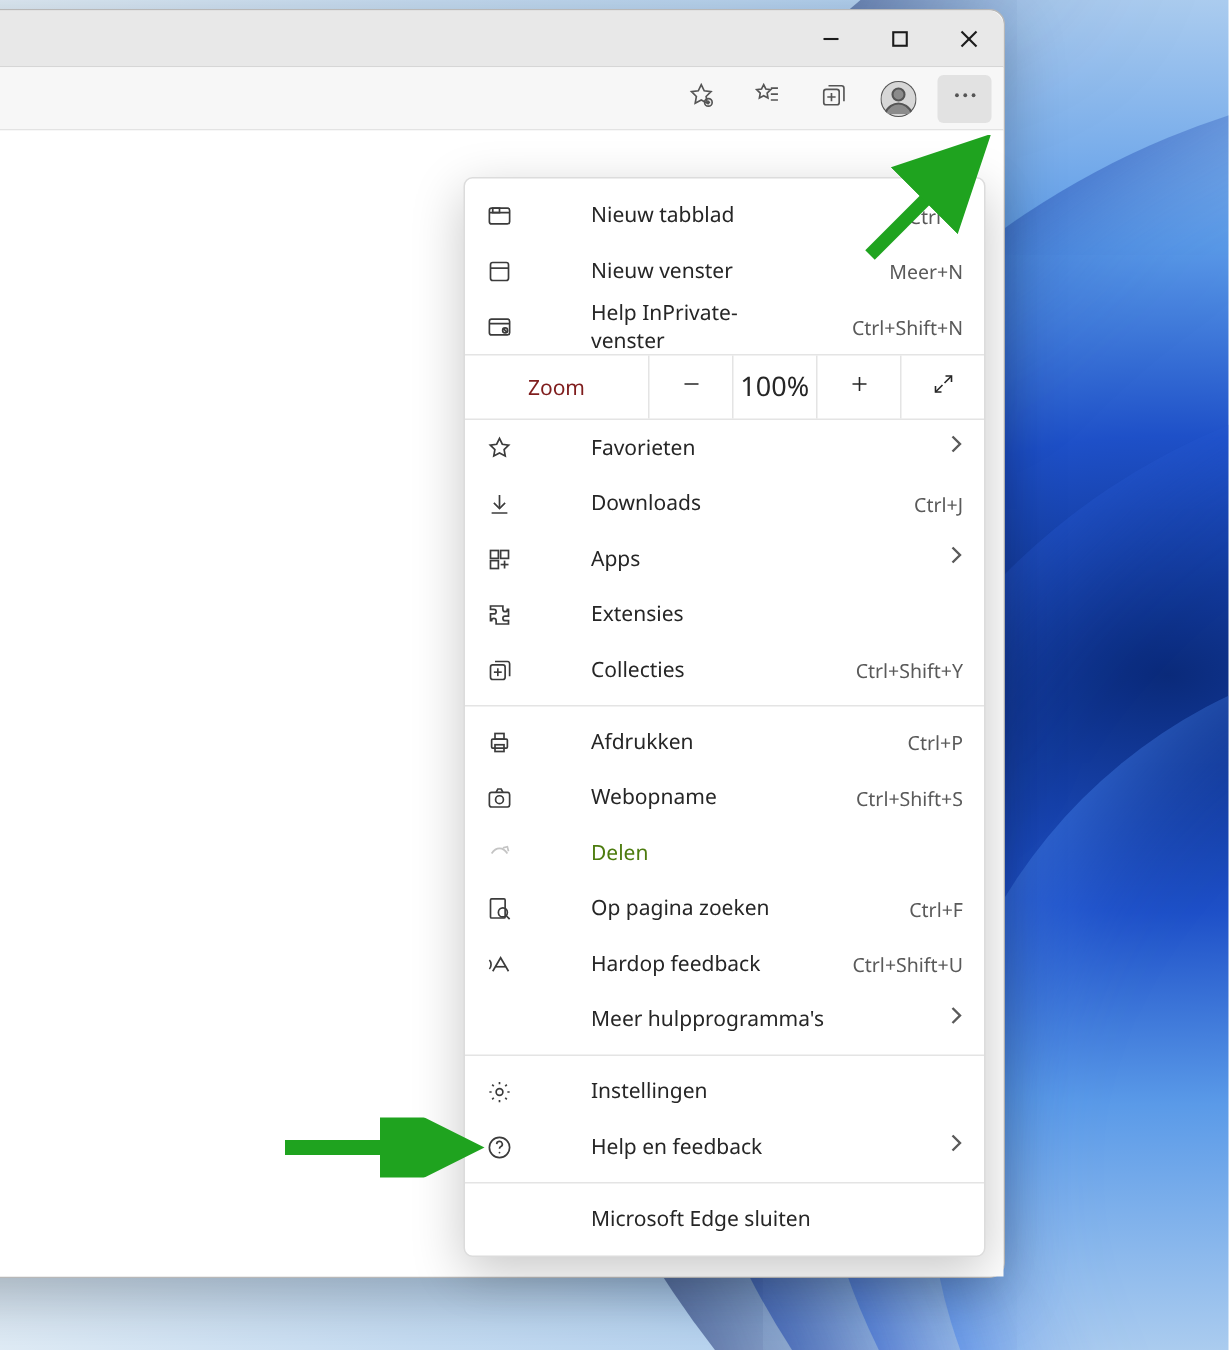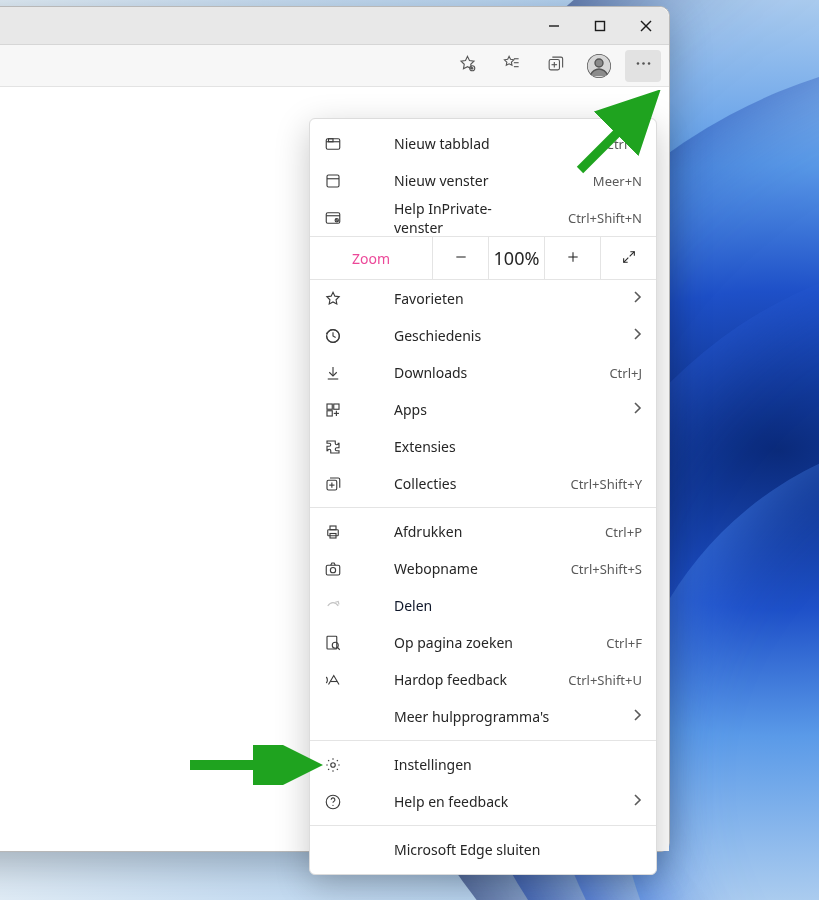--- a/index.html
+++ b/index.html
@@ -90,34 +90,34 @@
     align-items: center;
     height: 37px;
     padding: 0 14px 0 14px;
     gap: 40px;
   }
   .row .ico { width: 30px; display:flex; align-items:center; justify-content:flex-start; color:#3b3b3b; }
   .row .ico svg { width:18px; height:18px; stroke:currentColor; stroke-width:1.5; fill:none; }
   .row .label { flex:1; }
   .row .short { color:#5a5a5a; font-size:13px; }
   .row .caret { margin-left:8px; color:#5a5a5a; }
-  .row.disabled { color:#0f172a; }
+  .row.disabled { color:#4d7c0f; }
   .row.disabled .ico { color:#c4c4c4; }
   .row.indent .ico { width:30px; }
   .sep { height:1px; background:#e4e4e4; margin:5px 0; }
 
   
   .zoom {
     display: flex;
     align-items: stretch;
     height: 44px;
     border-top: 1px solid #e4e4e4;
     border-bottom: 1px solid #e4e4e4;
   }
-  .zoom .zlabel { flex:1; display:flex; align-items:center; justify-content:center; color:#ec4899; }
+  .zoom .zlabel { flex:1; display:flex; align-items:center; justify-content:center; color:#7f1d1d; }
   .zoom .zbtn {
     width:56px; border-left:1px solid #e4e4e4;
     display:flex; align-items:center; justify-content:center;
     color:#262626; font-size:18px;
   }
   .zoom .zpct { width:56px; border-left:1px solid #e4e4e4; display:flex; align-items:center; justify-content:center; font-size:18px;}
   .zoom svg { width:16px; height:16px; stroke:currentColor; stroke-width:1.6; fill:none;}
 
   
   .arrow { position:absolute; pointer-events:none; }
@@ -272,33 +272,20 @@
         <svg viewBox="0 0 24 24">
           <path d="M12 3l2.5 5.2 5.7.8-4.1 4 1 5.7L12 16l-5.1 2.7 1-5.7L3.8 9l5.7-.8z"></path>
         </svg>
       </span>
     <span class="label">Favorieten</span>
     <span class="caret"><svg width="10" height="14" viewBox="0 0 10 14" stroke="currentColor" stroke-width="1.6" fill="none">
           <path d="M3 2l5 5-5 5"></path>
         </svg></span>
   </div>
 
-  <div class="row hover">
-    <span class="ico">
-        <svg viewBox="0 0 24 24">
-          <circle cx="12" cy="12" r="8.5"></circle>
-          <path d="M12 7v5l3.5 2"></path>
-          <path d="M3.5 12a8.5 8.5 0 1 0 2-5.5L3 9"></path>
-        </svg>
-      </span>
-    <span class="label">Geschiedenis</span>
-    <span class="caret"><svg width="10" height="14" viewBox="0 0 10 14" stroke="currentColor" stroke-width="1.6" fill="none">
-          <path d="M3 2l5 5-5 5"></path>
-        </svg></span>
-  </div>
 
   <div class="row hover">
     <span class="ico">
         <svg viewBox="0 0 24 24">
           <line x1="12" y1="4" x2="12" y2="15"></line>
           <path d="M7 11l5 5 5-5"></path>
           <line x1="5" y1="20" x2="19" y2="20"></line>
         </svg>
       </span>
     <span class="label">Downloads</span>

